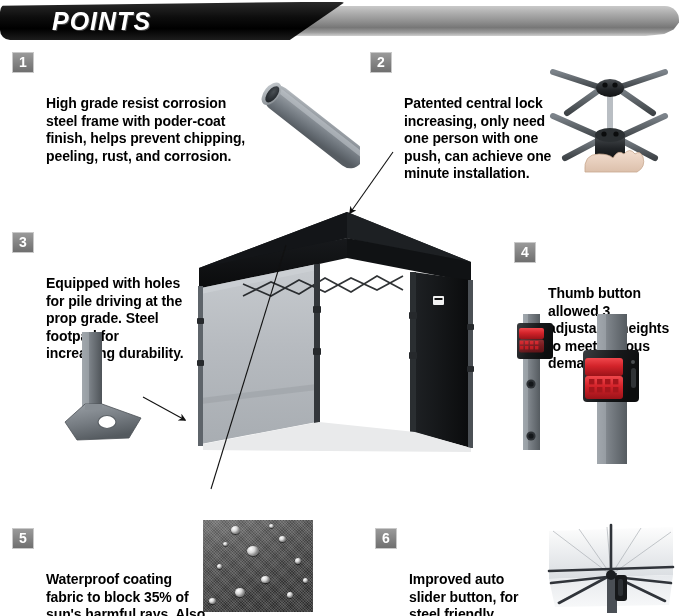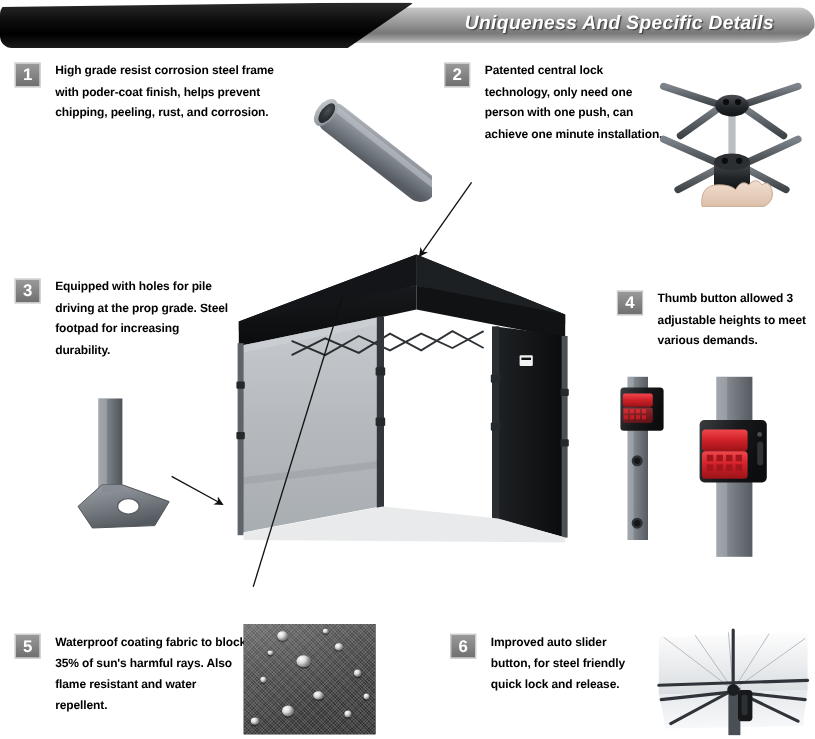--- a/index.html
+++ b/index.html
@@ -23,22 +23,22 @@
      text-shadow:1px 1px 0 #444;}
   .hdr-sub{position:absolute;right:34px;top:9px;font-size:16px;font-weight:bold;
      font-style:italic;color:#fff;letter-spacing:.3px;text-shadow:1px 1px 1px #3a3a3a;}
 
   
   .block{position:absolute;}
   .badge{position:absolute;width:22px;height:21px;
      background:linear-gradient(to bottom,#9a9a9a,#6f6f6f);
      border:1px solid #c9c9c9;box-sizing:border-box;
      color:#fff;font-size:14px;font-weight:bold;line-height:19px;text-align:center;}
-  .btxt{position:absolute;font-size:10px;font-weight:bold;line-height:17.6px;
-     letter-spacing:-.1px;}
+  .btxt{position:absolute;font-size:14px;font-weight:bold;line-height:17.6px;
+     letter-spacing:-.1px;margin-top:44px;}
 
   
   .ovl{position:absolute;left:0;top:0;width:679px;height:616px;pointer-events:none;}
 
   
   
   .tube{position:absolute;left:258px;top:82px;width:102px;height:88px;}
 
   
   .lock{position:absolute;left:545px;top:50px;width:130px;height:125px;}
@@ -65,22 +65,22 @@
      box-shadow:0 1px 1px rgba(0,0,0,.55);}
 
   
   .intr{position:absolute;left:545px;top:523px;width:132px;height:90px;overflow:hidden;background:#fff;}
 </style>
 </head>
 <body>
 
 <div class="header">
   <div class="hdr-bar"></div>
-  <div class="hdr-sub">Uniqueness And Specific Details</div>
   <div class="hdr-tab"></div>
+  <div class="hdr-tab-txt">POINTS</div>
 </div>
 
 <div class="block" style="left:12px;top:52px;">
   <div class="badge" style="left:0;top:0;">1</div>
   <div class="btxt" style="left:34px;top:-1px;width:200px;">High grade resist corrosion steel frame with poder-coat finish, helps prevent chipping, peeling, rust, and corrosion.</div>
 </div>
 
 <div class="tube">
   <svg viewBox="0 0 102 88" width="102" height="88">
     <defs>
@@ -105,21 +105,21 @@
       <rect x="6" y="4" width="118" height="26" rx="13" fill="url(#tubeG)"></rect>
       <rect x="8" y="7" width="114" height="5" rx="2.5" fill="#c3c8cd" opacity="0.55"></rect>
       <ellipse cx="11" cy="17" rx="7.5" ry="13" fill="url(#tubeRim)"></ellipse>
       <ellipse cx="12" cy="17" rx="4.8" ry="9.6" fill="url(#tubeHole)"></ellipse>
     </g>
   </svg>
 </div>
 
 <div class="block" style="left:370px;top:52px;">
   <div class="badge" style="left:0;top:0;">2</div>
-  <div class="btxt" style="left:34px;top:-1px;width:152px;">Patented central lock technology, only need one person with one push, can achieve one minute installation.</div>
+  <div class="btxt" style="left:34px;top:-1px;width:152px;">Patented central lock increasing, only need one person with one push, can achieve one minute installation.</div>
 </div>
 
 <div class="lock">
   <svg viewBox="0 0 130 125" width="130" height="125">
     <defs>
       <linearGradient id="barG" x1="0" y1="0" x2="0" y2="1">
         <stop offset="0%" stop-color="#7c838a"></stop>
         <stop offset="50%" stop-color="#5d6368"></stop>
         <stop offset="100%" stop-color="#3f4448"></stop>
       </linearGradient>

